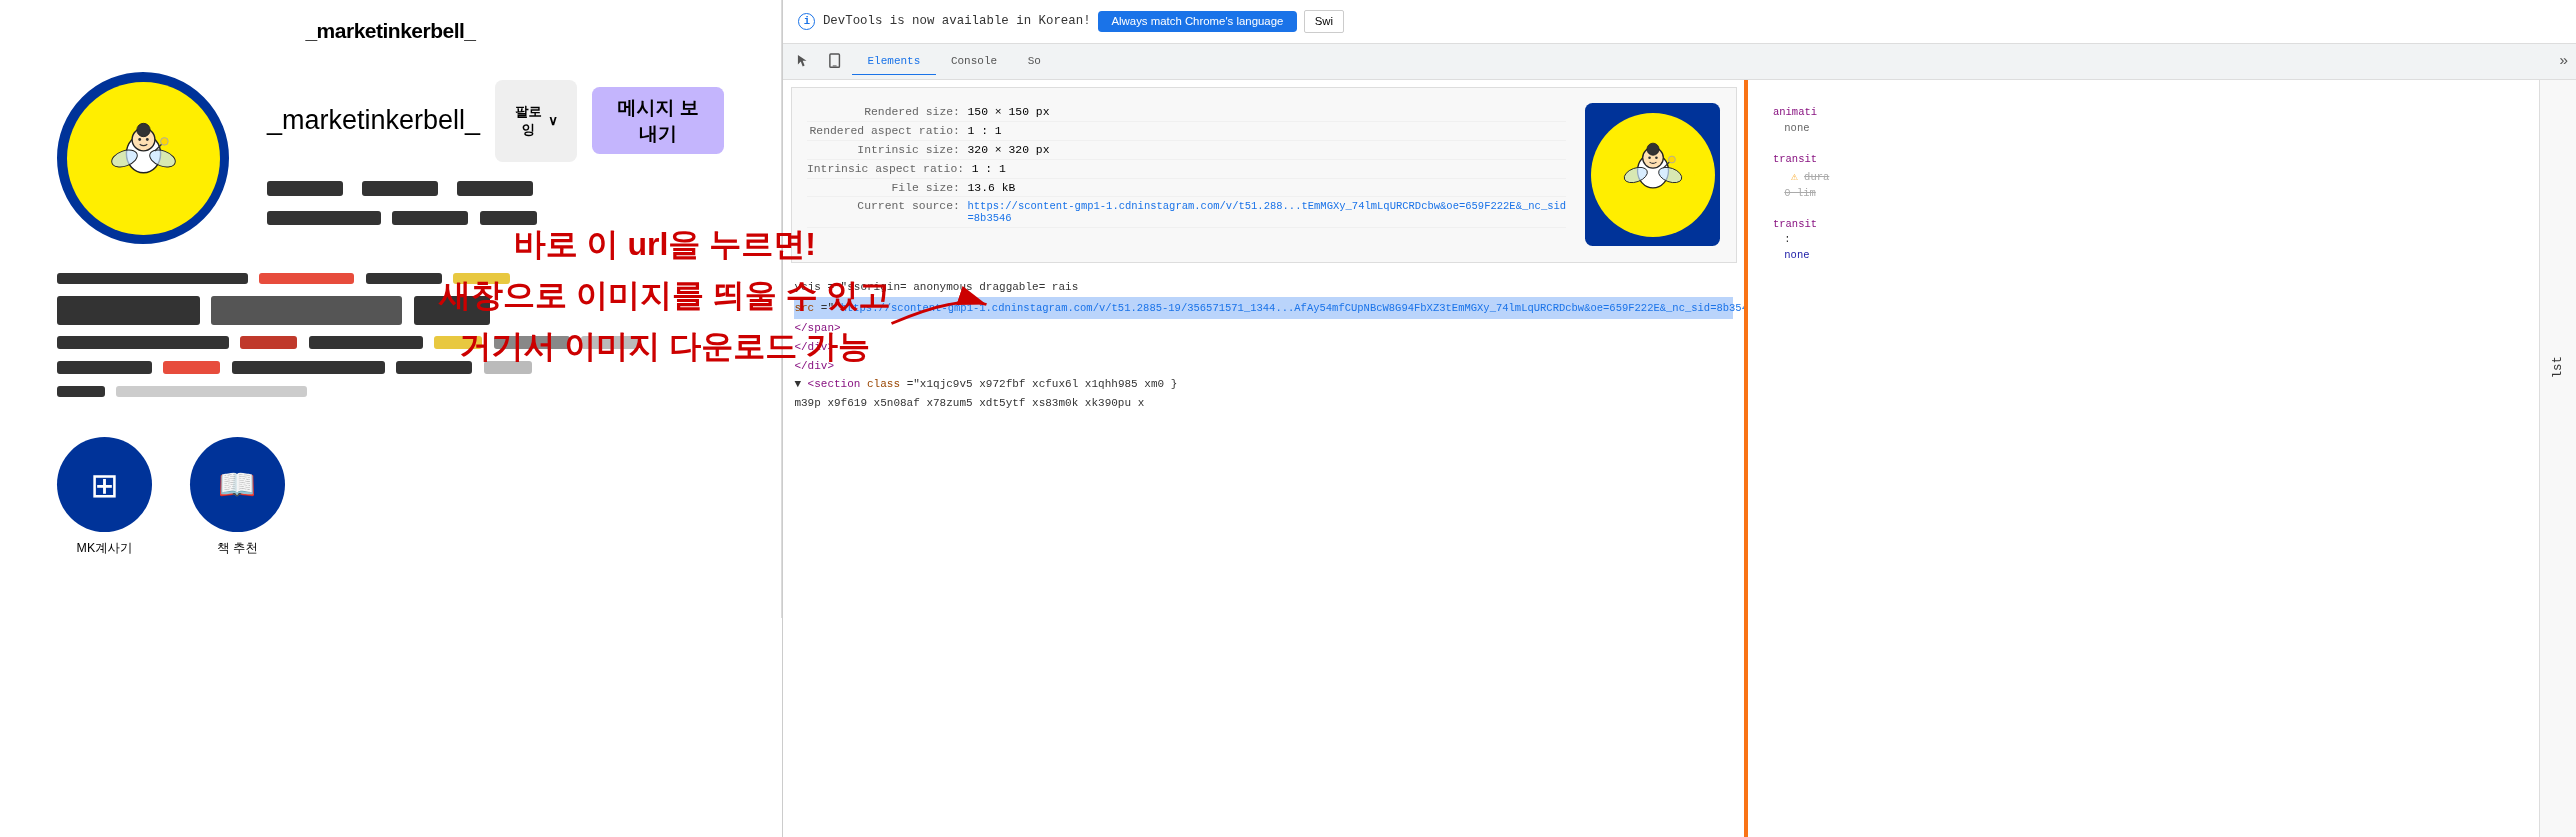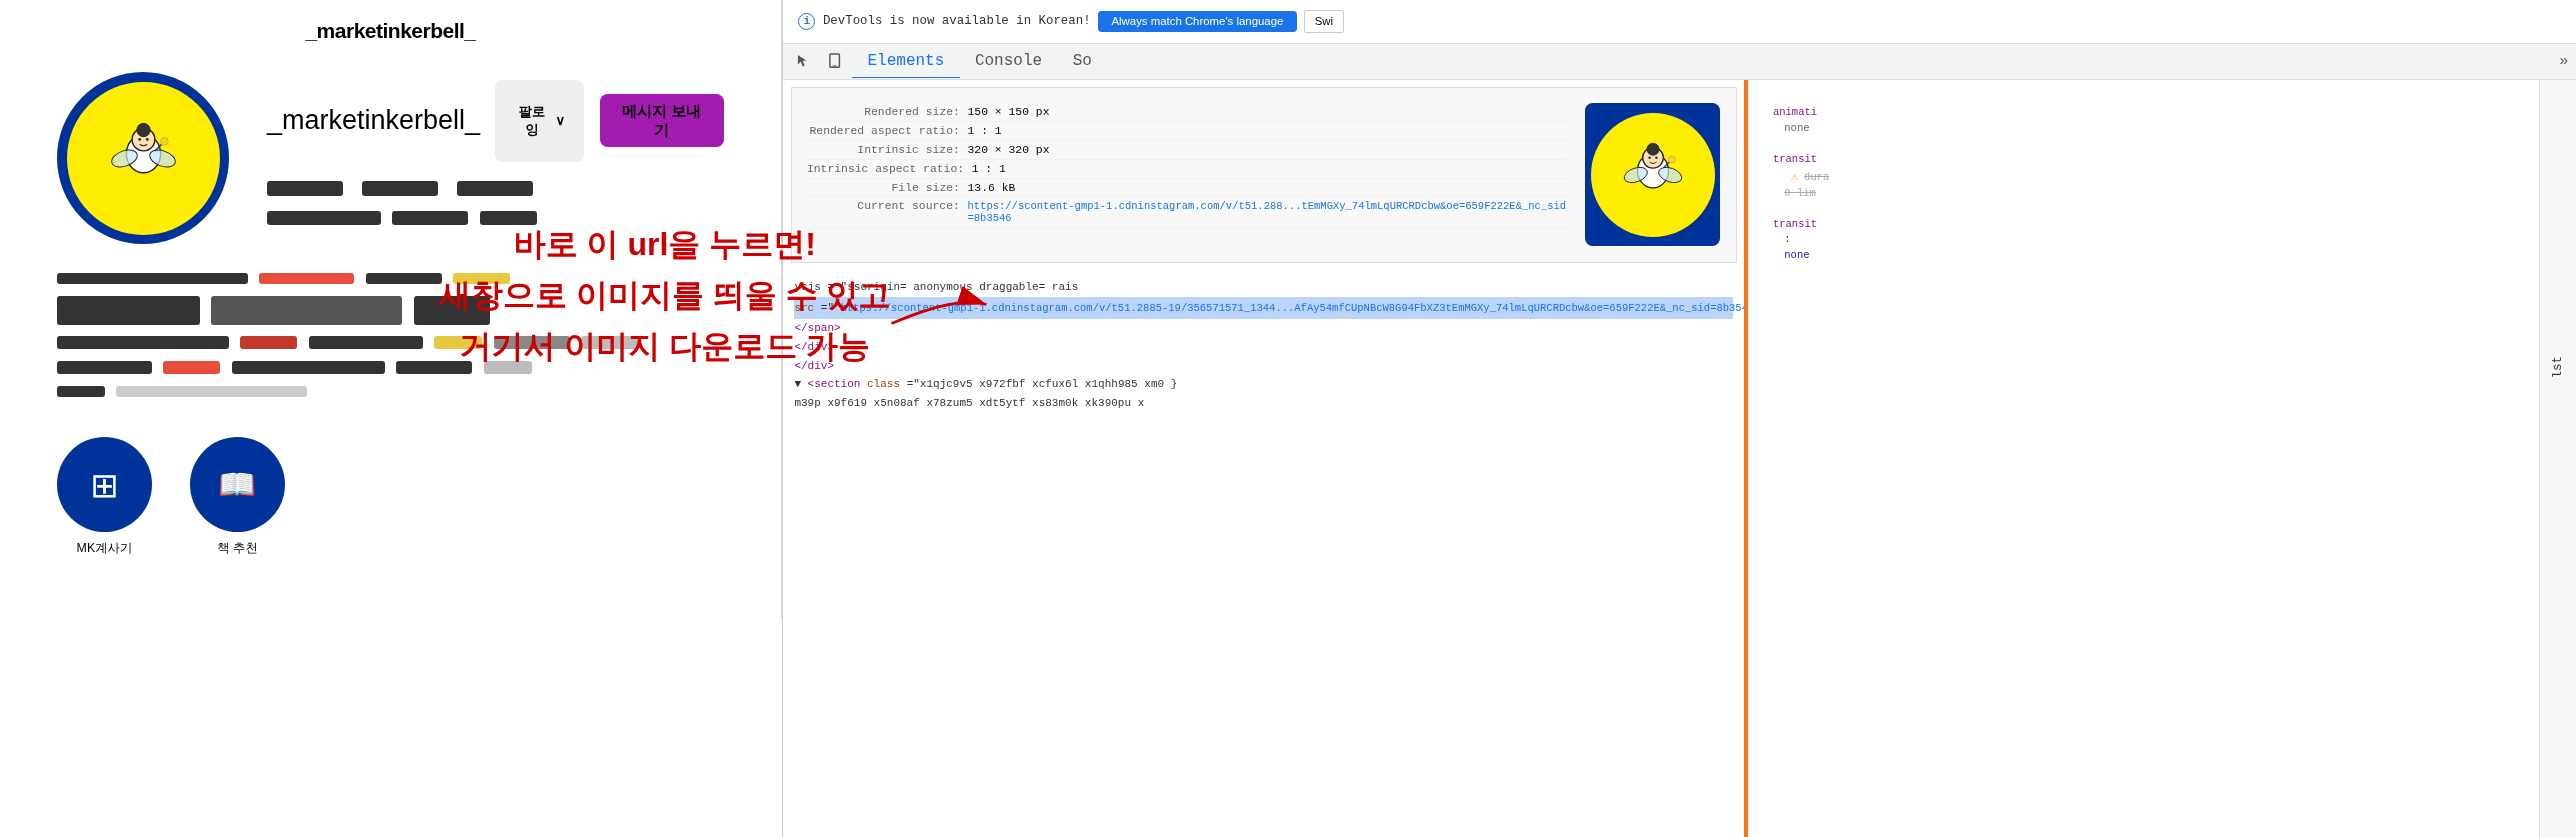--- a/index.html
+++ b/index.html
@@ -90,25 +90,25 @@
       font-size: 13.3px;
       font-weight: 600;
       cursor: pointer;
       display: flex;
       align-items: center;
       gap: 5.7px;
       justify-content: center;
     }
 
     .message-btn {
-      background: #a21caf;
+      background: #c4b5fd;
       border: none;
       border-radius: 7.6px;
       padding: 7.6px 19px;
-      font-size: 15px;
+      font-size: 19px;
       font-weight: 600;
       cursor: pointer;
     }
 
     .blurred-stats {
       display: flex;
       gap: 19px;
       margin-bottom: 15.3px;
     }
 
@@ -220,21 +220,21 @@
     }
 
     .devtools-tabs {
       display: flex;
       align-items: center;
       gap: 0;
     }
 
     .dt-tab {
       padding: 7.6px 15.3px;
-      font-size: 16px;
+      font-size: 11px;
       color: #555;
       cursor: pointer;
       border-bottom: 1.9px solid transparent;
     }
 
     .dt-tab.active {
       color: #1a73e8;
       border-bottom: 1.9px solid #1a73e8;
     }
 

